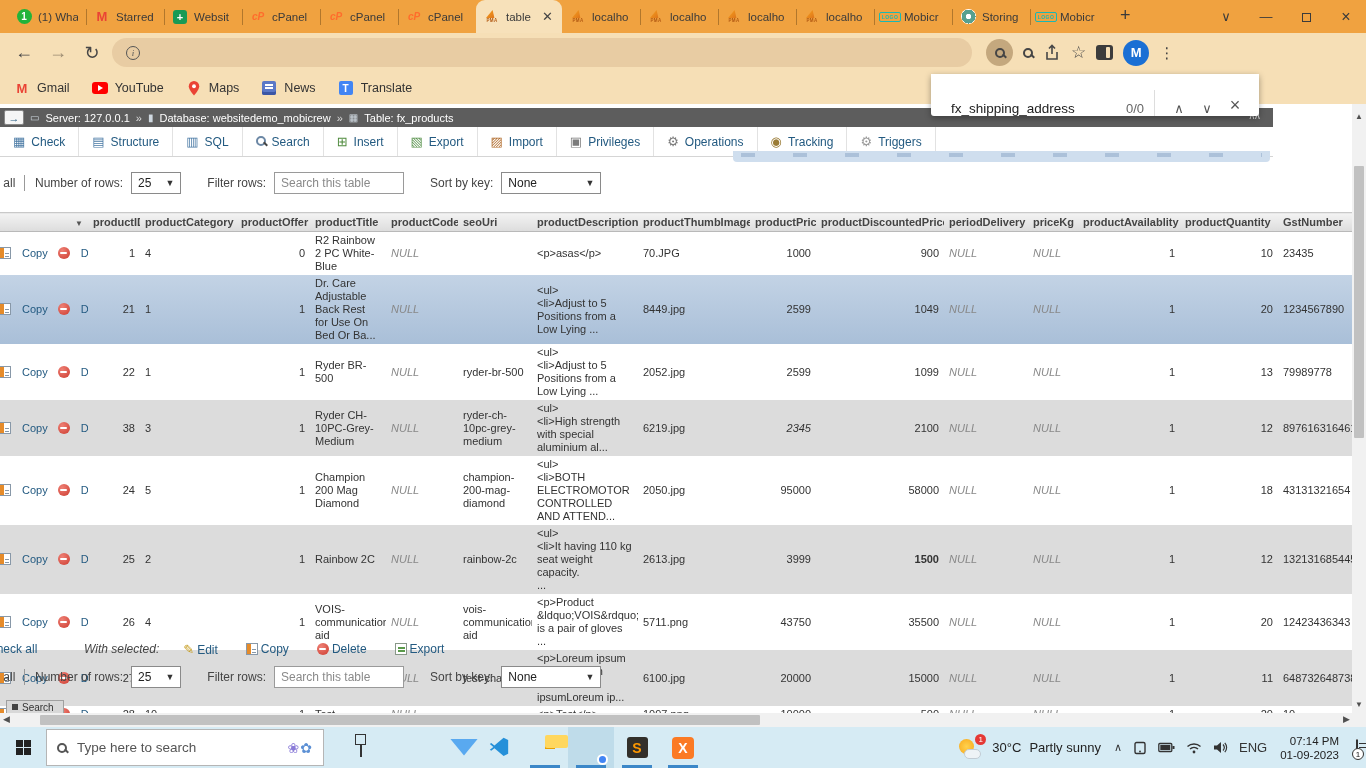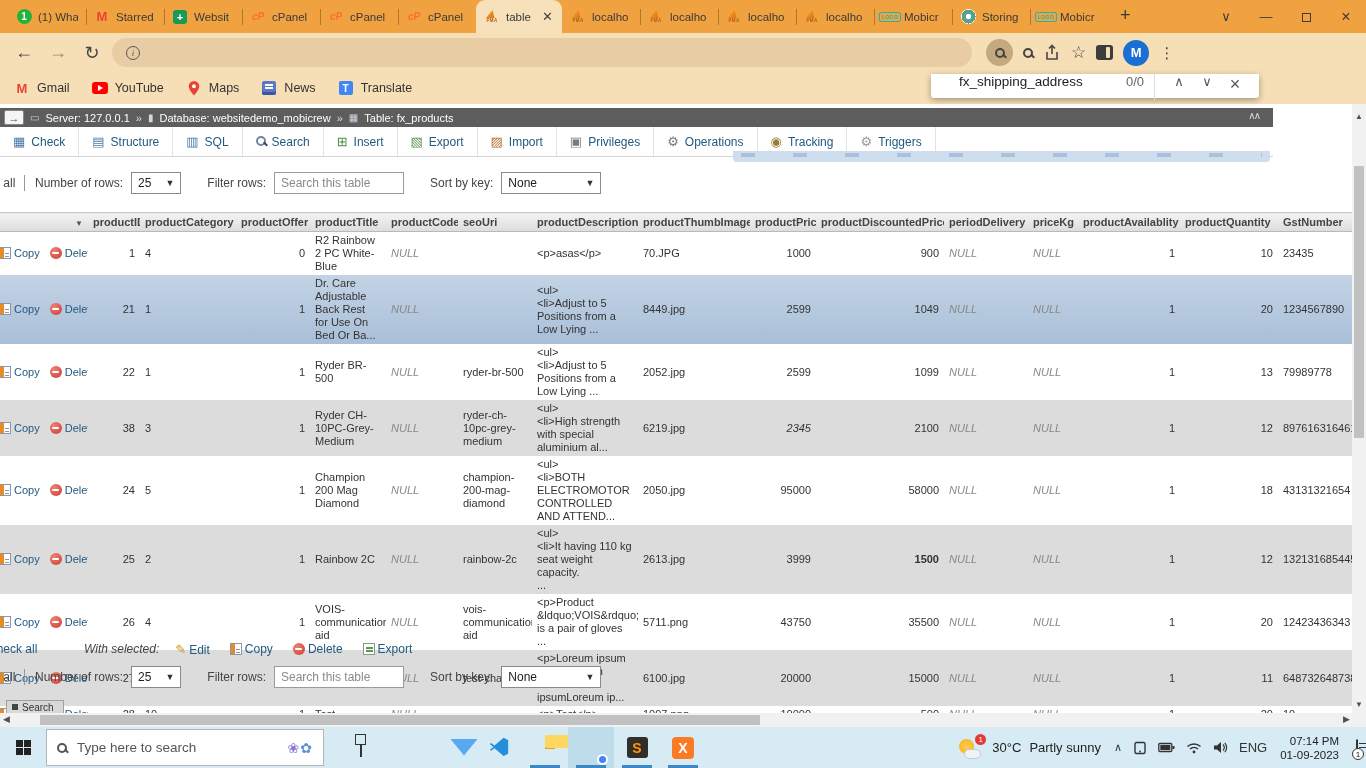--- a/index.html
+++ b/index.html
@@ -51,21 +51,21 @@
   .ic-pma b { font-size:4.5px; color:#b25912; letter-spacing:.3px; }
   .ic-logo { color:#19b8b4; font-size:5px; font-weight:bold; letter-spacing:.4px; border:1px solid #19b8b4; padding:1px 1.5px; border-radius:2px; }
   .ic-oa { width:15px; height:15px; border-radius:50%; background:radial-gradient(circle at 50% 50%, #fff 0 2.5px, #58a08f 3px 7px, #fff 7px); }
   .ic-yt { width:16px; height:12px; background:#f00; border-radius:3px; position:relative; }
   .ic-yt::after { content:""; position:absolute; left:6px; top:3px; border-left:5px solid #fff; border-top:3px solid transparent; border-bottom:3px solid transparent; }
   .ic-news { width:14px; height:14px; background:#5b78c7; border-radius:2px; box-shadow:inset 0 -3px 0 #3b56a5; position:relative; }
   .ic-news::after{ content:""; position:absolute; left:3px; top:3px; width:8px; height:1.5px; background:#fff; box-shadow:0 3px 0 #fff; }
   .ic-tr { width:14px; height:14px; background:#4285f4; border-radius:2px; color:#fff; font-size:10px; font-weight:bold; display:flex; align-items:center; justify-content:center; }
 
   
-  .findbar { position:absolute; top:74px; left:931px; width:328px; height:24px; background:#fff; border-radius:0 0 3px 3px; box-shadow:0 2px 6px rgba(0,0,0,.35); display:flex; align-items:flex-start; z-index:60; padding:0 10px 0 28px; }
+  .findbar { position:absolute; top:74px; left:931px; width:328px; height:42px; background:#fff; border-radius:0 0 3px 3px; box-shadow:0 2px 6px rgba(0,0,0,.35); display:flex; align-items:flex-end; z-index:60; padding:0 10px 0 20px; }
   .findbar input { border:none; outline:none; font-size:13.5px; color:#222; width:150px; font-family:"Liberation Sans",sans-serif; }
   .find-count { font-size:13px; color:#666; margin-left:auto; }
   .find-sep { width:1px; height:26px; background:#ddd; margin:0 10px; }
   .find-btn { width:28px; text-align:center; color:#555; font-size:13px; }
   .find-close { font-size:18px; }
 
   
   .page { position:absolute; top:104px; left:0; width:1366px; height:609px; background:#fff; overflow:hidden; font-size:11px; color:#444; }
   .crumbbar { position:absolute; top:4px; left:0; width:1273px; height:19px; background:#5d5d5d; color:#fff; display:flex; align-items:center; gap:6px; padding-left:4px; font-size:11px; }
   .navtoggle { width:20px; height:15px; background:#f5f5f5; border:1px solid #888; border-radius:2px; color:#235a81; font-size:11px; display:flex; align-items:center; justify-content:center; }
@@ -91,21 +91,21 @@
   .twrap { position:absolute; top:108px; left:0; width:1366px; overflow:hidden; }
   table.data { border-collapse:collapse; table-layout:fixed; width:1372px; }
   table.data th { background:linear-gradient(#f3f3f3,#dcdcdc); border-top:1px solid #c9c9c9; border-bottom:1px solid #b9b9b9; font-size:11px; font-weight:bold; color:#444; text-align:left; padding:3px 5px; white-space:nowrap; overflow:hidden; }
   table.data td { padding:2px 5px; vertical-align:middle; font-size:11px; color:#333; line-height:13px; overflow:hidden; }
   td.num { text-align:right; }
   td .nullv { color:#888; font-style:italic; }
   tr.r-gray td { background:#dcdcdc; }
   tr.r-sel td { background:linear-gradient(#c3d3e5,#a9bfd8); }
   .th-caret { float:left; font-size:8px; color:#555; margin-top:2px; }
   .act { white-space:nowrap; }
-  .alink { color:#235a81; text-decoration:none; }
+  .alink { color:#235a81; text-decoration:none;margin-left:8px; }
   .ic-copy { display:inline-block; width:12px; height:12px; background:#fff; border:1px solid #8898a8; position:relative; vertical-align:-2px; margin-right:3px; }
   .ic-copy::before { content:""; position:absolute; left:0; top:0; bottom:0; width:4px; background:#e58b2a; }
   .ic-copy::after { content:""; position:absolute; left:5px; right:1px; top:5px; height:1px; background:#8898a8; box-shadow:0 3px 0 #8898a8; }
   .act .ic-copy.cut { margin-left:-6px; }
   .ic-del { display:inline-block; width:12px; height:12px; border-radius:50%; background:radial-gradient(circle at 35% 30%, #ef8075, #cc3b2f); position:relative; vertical-align:-2px; margin:0 3px 0 10px; }
   .ic-del::after { content:""; position:absolute; left:2.5px; top:5px; width:7px; height:2px; background:#fff; border-radius:1px; }
   .ic-edit { color:#c59b1d; font-size:13px; margin-right:3px; }
   .ic-exp { display:inline-block; width:12px; height:12px; background:#fff; border:1px solid #889888; position:relative; vertical-align:-2px; margin-right:3px; }
   .ic-exp::after { content:""; position:absolute; left:2px; top:3px; width:7px; height:2px; background:#5a9a4a; box-shadow:0 3px 0 #5a9a4a; }
 

